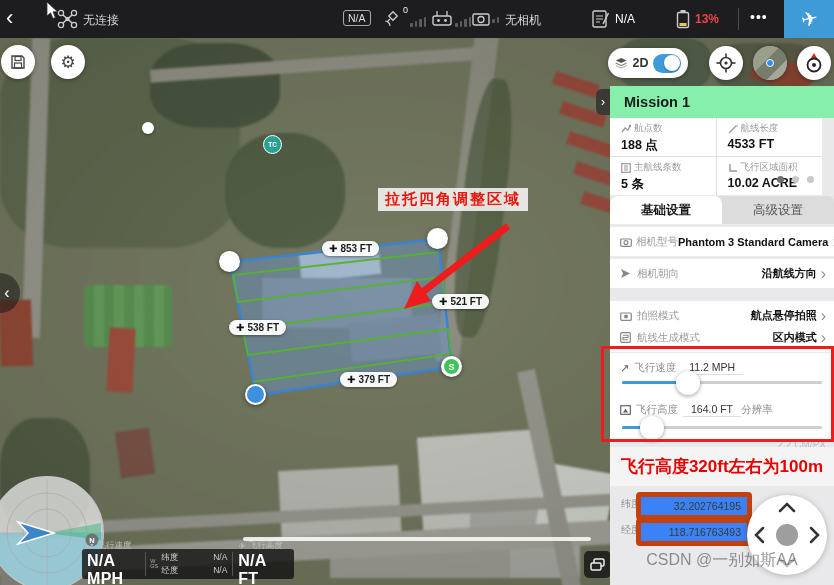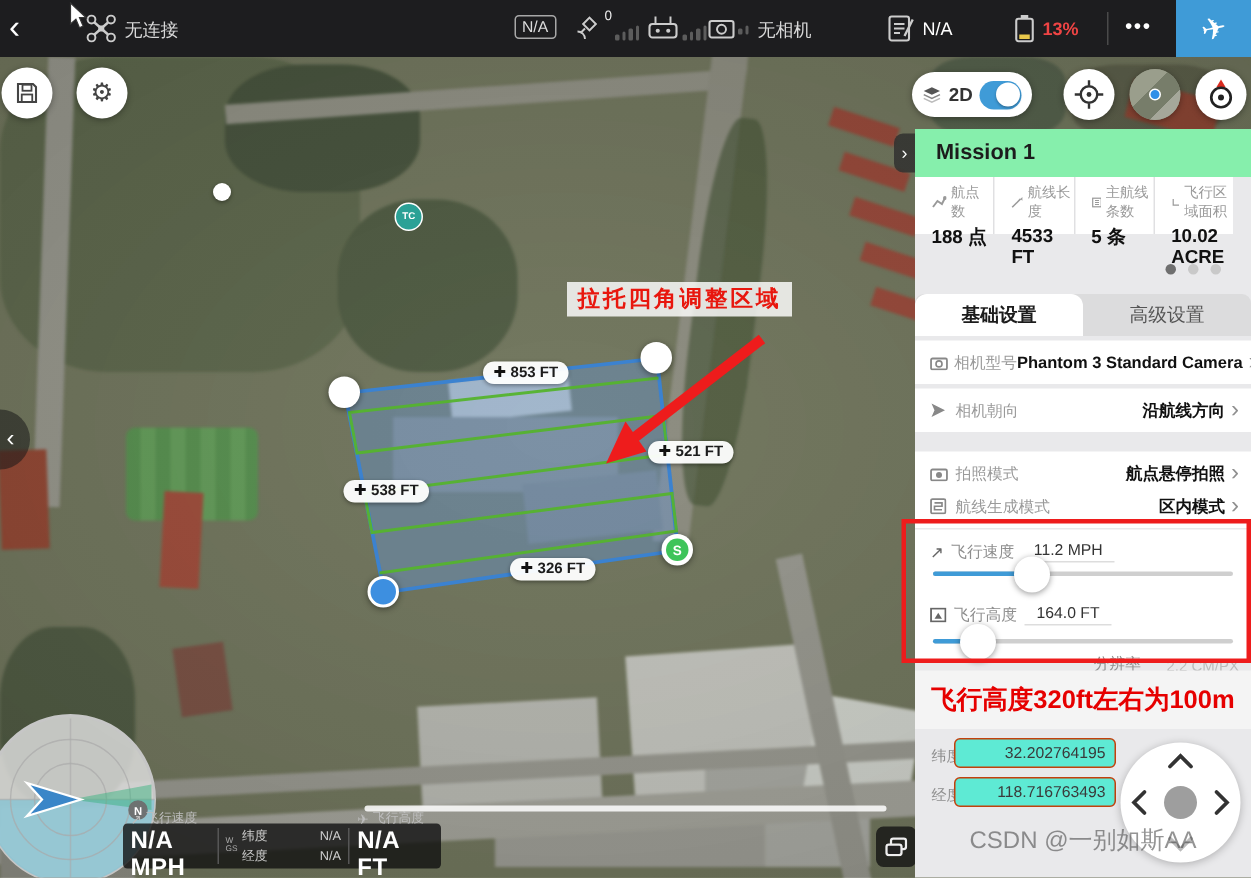--- a/index.html
+++ b/index.html
@@ -47,21 +47,21 @@
   #hud .ll{display:flex;justify-content:space-between;font-size:8.5px;color:#cfcfcf;width:66px;}
   
   #compass{position:absolute;left:-12px;top:436px;width:118px;height:118px;z-index:11;}
   
   #panel{position:absolute;left:610px;top:86px;width:224px;height:499px;background:#e9e9eb;z-index:20;}
   .p-head{position:absolute;top:0;left:0;width:260px;height:32px;background:#86efac;display:flex;align-items:center;}
   .p-head b{font-size:14.5px;color:#1c1c1c;margin-left:14px;}
   .p-head .pen{margin-left:auto;margin-right:12px;color:#777;font-size:14px;}
   .collapse{position:absolute;left:-14px;top:3px;width:14px;height:26px;background:rgba(45,45,45,.8);
             border-radius:6px 0 0 6px;color:#fff;font-size:12px;display:flex;align-items:center;justify-content:center;}
-  .stats{position:absolute;top:32px;left:0;width:212px;display:grid;grid-template-columns:1fr 1fr 1fr 1fr;gap:1px;background:#e0e0e2;}
+  .stats{position:absolute;top:32px;left:0;width:212px;display:grid;grid-template-columns:1fr 1fr;gap:1px;background:#e0e0e2;}
   .stats .cell{background:#fff;height:38px;padding:4px 0 0 11px;box-sizing:border-box;}
   .stats .sl{font-size:9.5px;color:#9a9a9a;display:flex;align-items:center;gap:3px;}
   .stats .sv{font-size:12.5px;font-weight:bold;color:#111;margin-top:2px;}
   .dots{position:absolute;top:90px;right:20px;display:flex;gap:8px;}
   .dots i{width:7px;height:7px;border-radius:50%;background:#c9c9c9;}
   .dots i.on{background:#6f6f6f;}
   .tabs{position:absolute;top:110px;left:0;width:224px;height:28px;background:#dcdcdd;display:flex;border-radius:6px 6px 0 0;}
   .tab{flex:1;display:flex;align-items:center;justify-content:center;font-size:12.5px;color:#555;}
   .tab.on{background:#fff;border-radius:8px 8px 0 0;font-weight:bold;color:#1c1c1c;}
   .srow{position:absolute;left:0;width:224px;height:29px;background:#fff;display:flex;align-items:center;padding:0 8px 0 10px;box-sizing:border-box;}
@@ -70,28 +70,28 @@
   .srow .sv{margin-left:auto;font-size:11px;font-weight:bold;color:#111;white-space:nowrap;}
   .srow .ch{color:#8f8f8f;font-size:16px;margin-left:4px;line-height:14px;}
   .sliders{position:absolute;top:267px;left:0;width:224px;height:88px;background:#fff;}
   .slab{position:absolute;display:flex;align-items:center;gap:5px;}
   .slab .nm{font-size:10.5px;color:#8e8e8e;}
   .slab .vv{font-size:10.5px;color:#333;border-bottom:1px solid #ddd;padding:0 8px 1px;}
   .track{position:absolute;left:12px;width:200px;height:3px;border-radius:2px;background:#cfcfcf;}
   .fill{position:absolute;left:0;top:0;height:3px;border-radius:2px;background:#3f9bd7;}
   .thumb{position:absolute;top:50%;width:24px;height:24px;border-radius:50%;background:#fff;
          box-shadow:0 1px 4px rgba(0,0,0,.4);transform:translate(-50%,-50%);}
-  .resgrp{position:absolute;right:8px;display:flex;align-items:flex-end;gap:17px;}
+  .resgrp{position:absolute;right:8px;display:flex;align-items:flex-start;gap:5px;}
   .resgrp .rl{font-size:10.5px;color:#8e8e8e;}
   .resgrp .rv{font-size:10px;color:#bcbcbc;margin-top:36px;}
   .redbox{position:absolute;left:601px;top:346px;width:227px;height:90px;border:3px solid #ee1c1c;z-index:35;pointer-events:none;}
   .note{position:absolute;top:361px;left:0;width:224px;height:39px;background:#f4f4f4;display:flex;align-items:center;justify-content:center;}
   .note span{color:#e60000;font-weight:bold;font-size:17px;}
   .coord-lbl{position:absolute;left:11px;font-size:10px;color:#8e8e8e;}
-  .coord-in{position:absolute;left:26px;width:94px;height:18px;background:#5eead4;border:1px solid #c2410c;border-radius:4px;
+  .coord-in{position:absolute;left:26px;width:94px;height:18px;background:#3b82f6;border:5px solid #c2410c;border-radius:4px;
             font-size:10.5px;color:#3a3a3a;text-align:right;padding:0 6px;font-family:inherit;}
   #dpad{position:absolute;left:137px;top:409px;width:80px;height:80px;border-radius:50%;background:#fff;
         box-shadow:0 1px 6px rgba(0,0,0,.25);}
   .watermark{position:absolute;top:464px;left:0;width:224px;text-align:center;font-size:16px;color:rgba(60,60,60,.55);z-index:40;white-space:nowrap;}
   #homebar{position:absolute;left:243px;top:537px;width:348px;height:4px;border-radius:2px;background:rgba(255,255,255,.85);z-index:45;}
   .winbtn{position:absolute;left:584px;top:513px;width:27px;height:27px;border-radius:5px;background:rgba(20,20,20,.8);
           display:flex;align-items:center;justify-content:center;z-index:13;}
   #cursor{position:absolute;left:46px;top:1px;z-index:60;}
 </style>
 </head>
@@ -144,21 +144,21 @@
   <div class="handle" style="left:219px;top:213px;width:21px;height:21px;background:#fff;"></div>
   <div class="handle" style="left:427px;top:190px;width:21px;height:21px;background:#fff;"></div>
   <div class="handle" style="left:245px;top:346px;width:21px;height:21px;background:#3d8fe0;border:2px solid #fff;box-sizing:border-box;"></div>
   <div class="handle" style="left:441px;top:318px;width:21px;height:21px;background:#fff;display:flex;align-items:center;justify-content:center;">
     <span style="width:15px;height:15px;border-radius:50%;background:#3ec45a;color:#fff;font-size:9px;font-weight:bold;display:flex;align-items:center;justify-content:center;">S</span>
   </div>
 
   <div class="pill" style="left:322px;top:203px;"><span class="plus">✚</span><span>853 FT</span></div>
   <div class="pill" style="left:432px;top:256px;"><span class="plus">✚</span><span>521 FT</span></div>
   <div class="pill" style="left:229px;top:282px;"><span class="plus">✚</span><span>538 FT</span></div>
-  <div class="pill" style="left:340px;top:334px;"><span class="plus">✚</span><span>326 FT</span></div>
+  <div class="pill" style="left:340px;top:334px;"><span class="plus">✚</span><span>379 FT</span></div>
 
   <div class="annot-box">
       <span>拉托四角调整区域</span>
     </div>
 
   <div style="position:absolute;left:263px;top:97px;width:17px;height:17px;border-radius:50%;background:rgba(40,170,160,.9);border:1.5px solid #fff;color:#fff;font-size:6.5px;display:flex;align-items:center;justify-content:center;font-weight:bold;">TC</div>
   <div style="position:absolute;left:142px;top:84px;width:12px;height:12px;border-radius:50%;background:#fff;box-shadow:0 1px 3px rgba(0,0,0,.4);"></div>
 
   <div class="rndbtn" style="left:1px;top:7px;">
     <svg width="16" height="16" viewBox="0 0 16 16">

